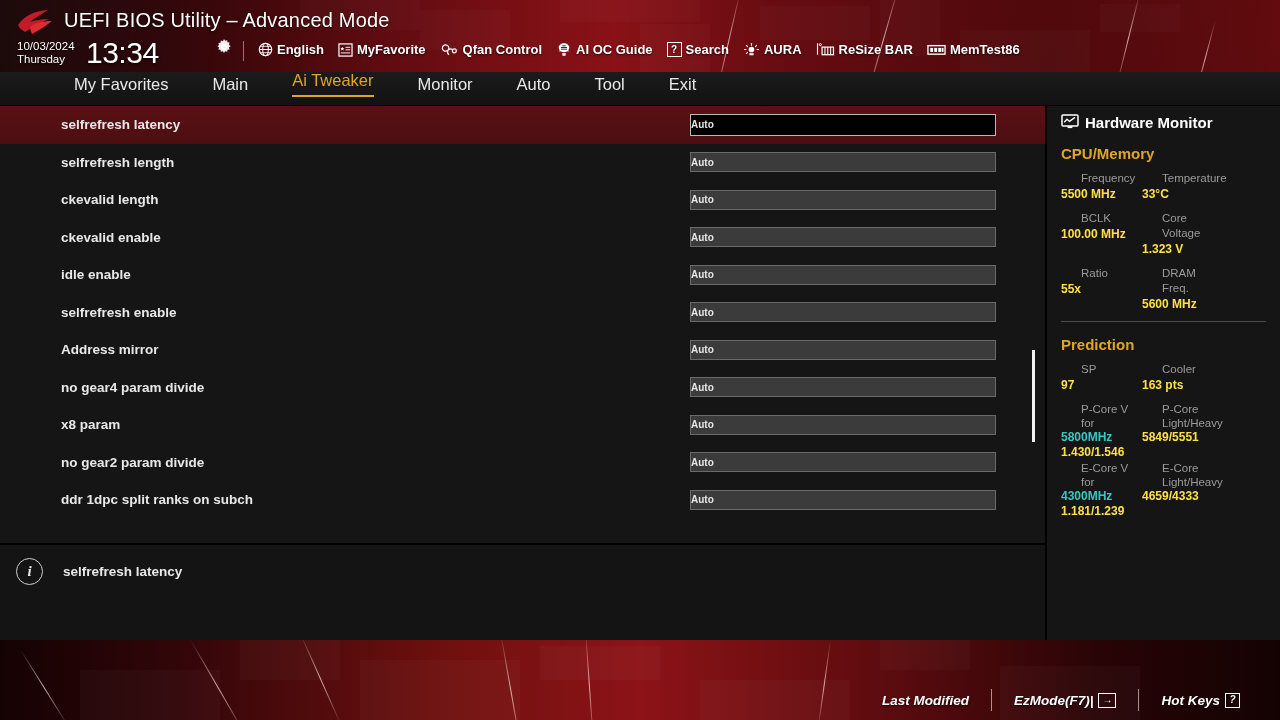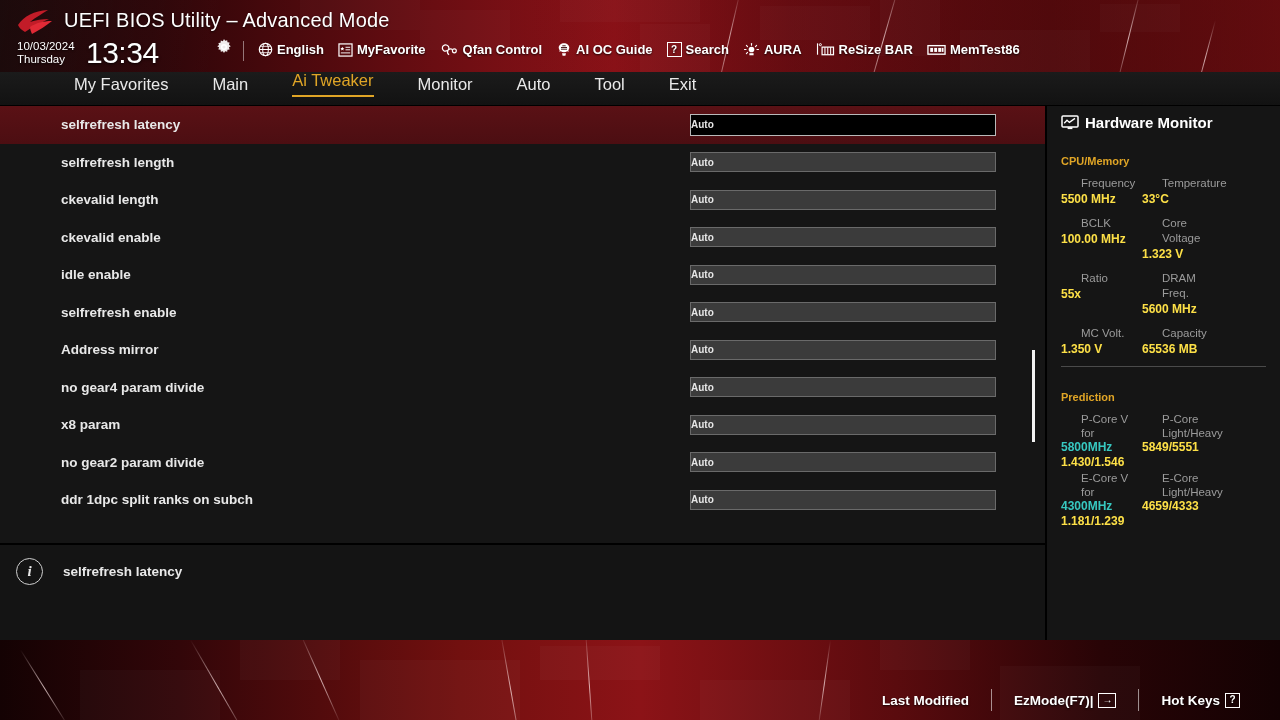--- a/index.html
+++ b/index.html
@@ -106,24 +106,24 @@
   }
   .help-text { position: absolute; left: 63px; top: 19px; color: #e8e8e8; font-size: 13.5px; font-weight: 600; }
 
   
   .hwmon {
     position: absolute; left: 1045px; top: 106px; width: 235px; height: 534px;
     background: #151515; border-left: 2px solid #000;
     padding: 0 14px;
   }
   .hw-title {
-    display: flex; align-items: center; gap: 6px; color: #fff;
+    display: flex; align-items: flex-start; gap: 6px; color: #fff;
     font-size: 15px; font-weight: 600; padding-top: 8px;
   }
-  .hw-group { color: #e0a526; font-size: 11px; font-weight: 700; margin-top: 24px; }
+  .hw-group { color: #e0a526; font-size: 15px; font-weight: 700; margin-top: 14px; }
   .hw-grid { margin-top: 9px; }
   .hw-pair { display: flex; margin-bottom: 9px; }
   .hw-col { width: 81px; }
   .hw-k { color: #9b9b9b; font-size: 11.5px; font-weight: 400; line-height: 15px; margin-left: 20px; }
   .hw-v { color: #fde047; font-size: 12px; font-weight: 700; line-height: 16px; }
   .hw-v.cyan { color: #37c8c0; }
   .hw-hr { height: 1px; background: #4a4a4a; margin: 6px 0 0 0; }
   .hw-tight .hw-pair { margin-bottom: 1px; }
   .hw-tight .hw-k { line-height: 14px; }
   .hw-tight .hw-v { line-height: 15px; }
@@ -134,21 +134,21 @@
     background:
       linear-gradient(90deg, #140203 0%, #320609 14%, #72100f 36%, #8c1317 50%, #5a0b0e 70%, #280406 86%, #140203 100%);
     overflow: hidden;
   }
   .ftr-blocks { position:absolute; inset:0; opacity:.5; }
   .ftr-blocks i { position:absolute; display:block; background:rgba(255,255,255,0.05); }
   .ftr-links { position: absolute; right: 18px; top: 60px; transform: translateY(-50%);
     display: flex; align-items: center; gap: 0; }
   .ftr-link { color: #fff; font-size: 13.5px; font-weight: 600; padding: 0 22px;
     display: flex; align-items: center; gap: 5px; cursor: pointer; white-space: nowrap;
-    text-shadow: 0 1px 2px rgba(0,0,0,.8); }
+    text-shadow: 0 1px 2px rgba(0,0,0,.8); font-style: italic; }
   .ftr-sep { width: 1px; height: 22px; background: rgba(255,255,255,.55); }
   .arrowbox { display:inline-flex; align-items:center; justify-content:center;
     width:18px; height:15px; border:1.4px solid #fff; color:#fff; font-size:10px; line-height:1; }
 </style>
 </head>
 <body>
 
 <div id="app">
 
   <div class="header">
@@ -390,34 +390,34 @@
           <div class="hw-pair">
             <div class="hw-col">
               <div class="hw-k">Ratio</div>
               <div class="hw-v">55x</div>
             </div>
             <div class="hw-col">
               <div class="hw-k">DRAM Freq.</div>
               <div class="hw-v">5600 MHz</div>
             </div>
           </div>
-          <div class="hw-pair">
-            <div class="hw-col">
-              <div class="hw-k">MC Volt.</div>
-              <div class="hw-v">1.350 V</div>
-            </div>
-            <div class="hw-col">
-              <div class="hw-k">Capacity</div>
-              <div class="hw-v">65536 MB</div>
-            </div>
-          </div>
         </div>
         <div class="hw-hr"></div>
         <div class="hw-group">Prediction</div>
         <div class="hw-grid">
+          <div class="hw-pair">
+            <div class="hw-col">
+              <div class="hw-k">SP</div>
+              <div class="hw-v">97</div>
+            </div>
+            <div class="hw-col">
+              <div class="hw-k">Cooler</div>
+              <div class="hw-v">163 pts</div>
+            </div>
+          </div>
           <div class="hw-tight">
             <div class="hw-pair">
               <div class="hw-col">
                 <div class="hw-k">P-Core V for</div>
                 <div class="hw-v cyan">5800MHz</div>
                 <div class="hw-v">1.430/1.546</div>
               </div>
               <div class="hw-col">
                 <div class="hw-k">P-Core</div>
                 <div class="hw-k">Light/Heavy</div>

